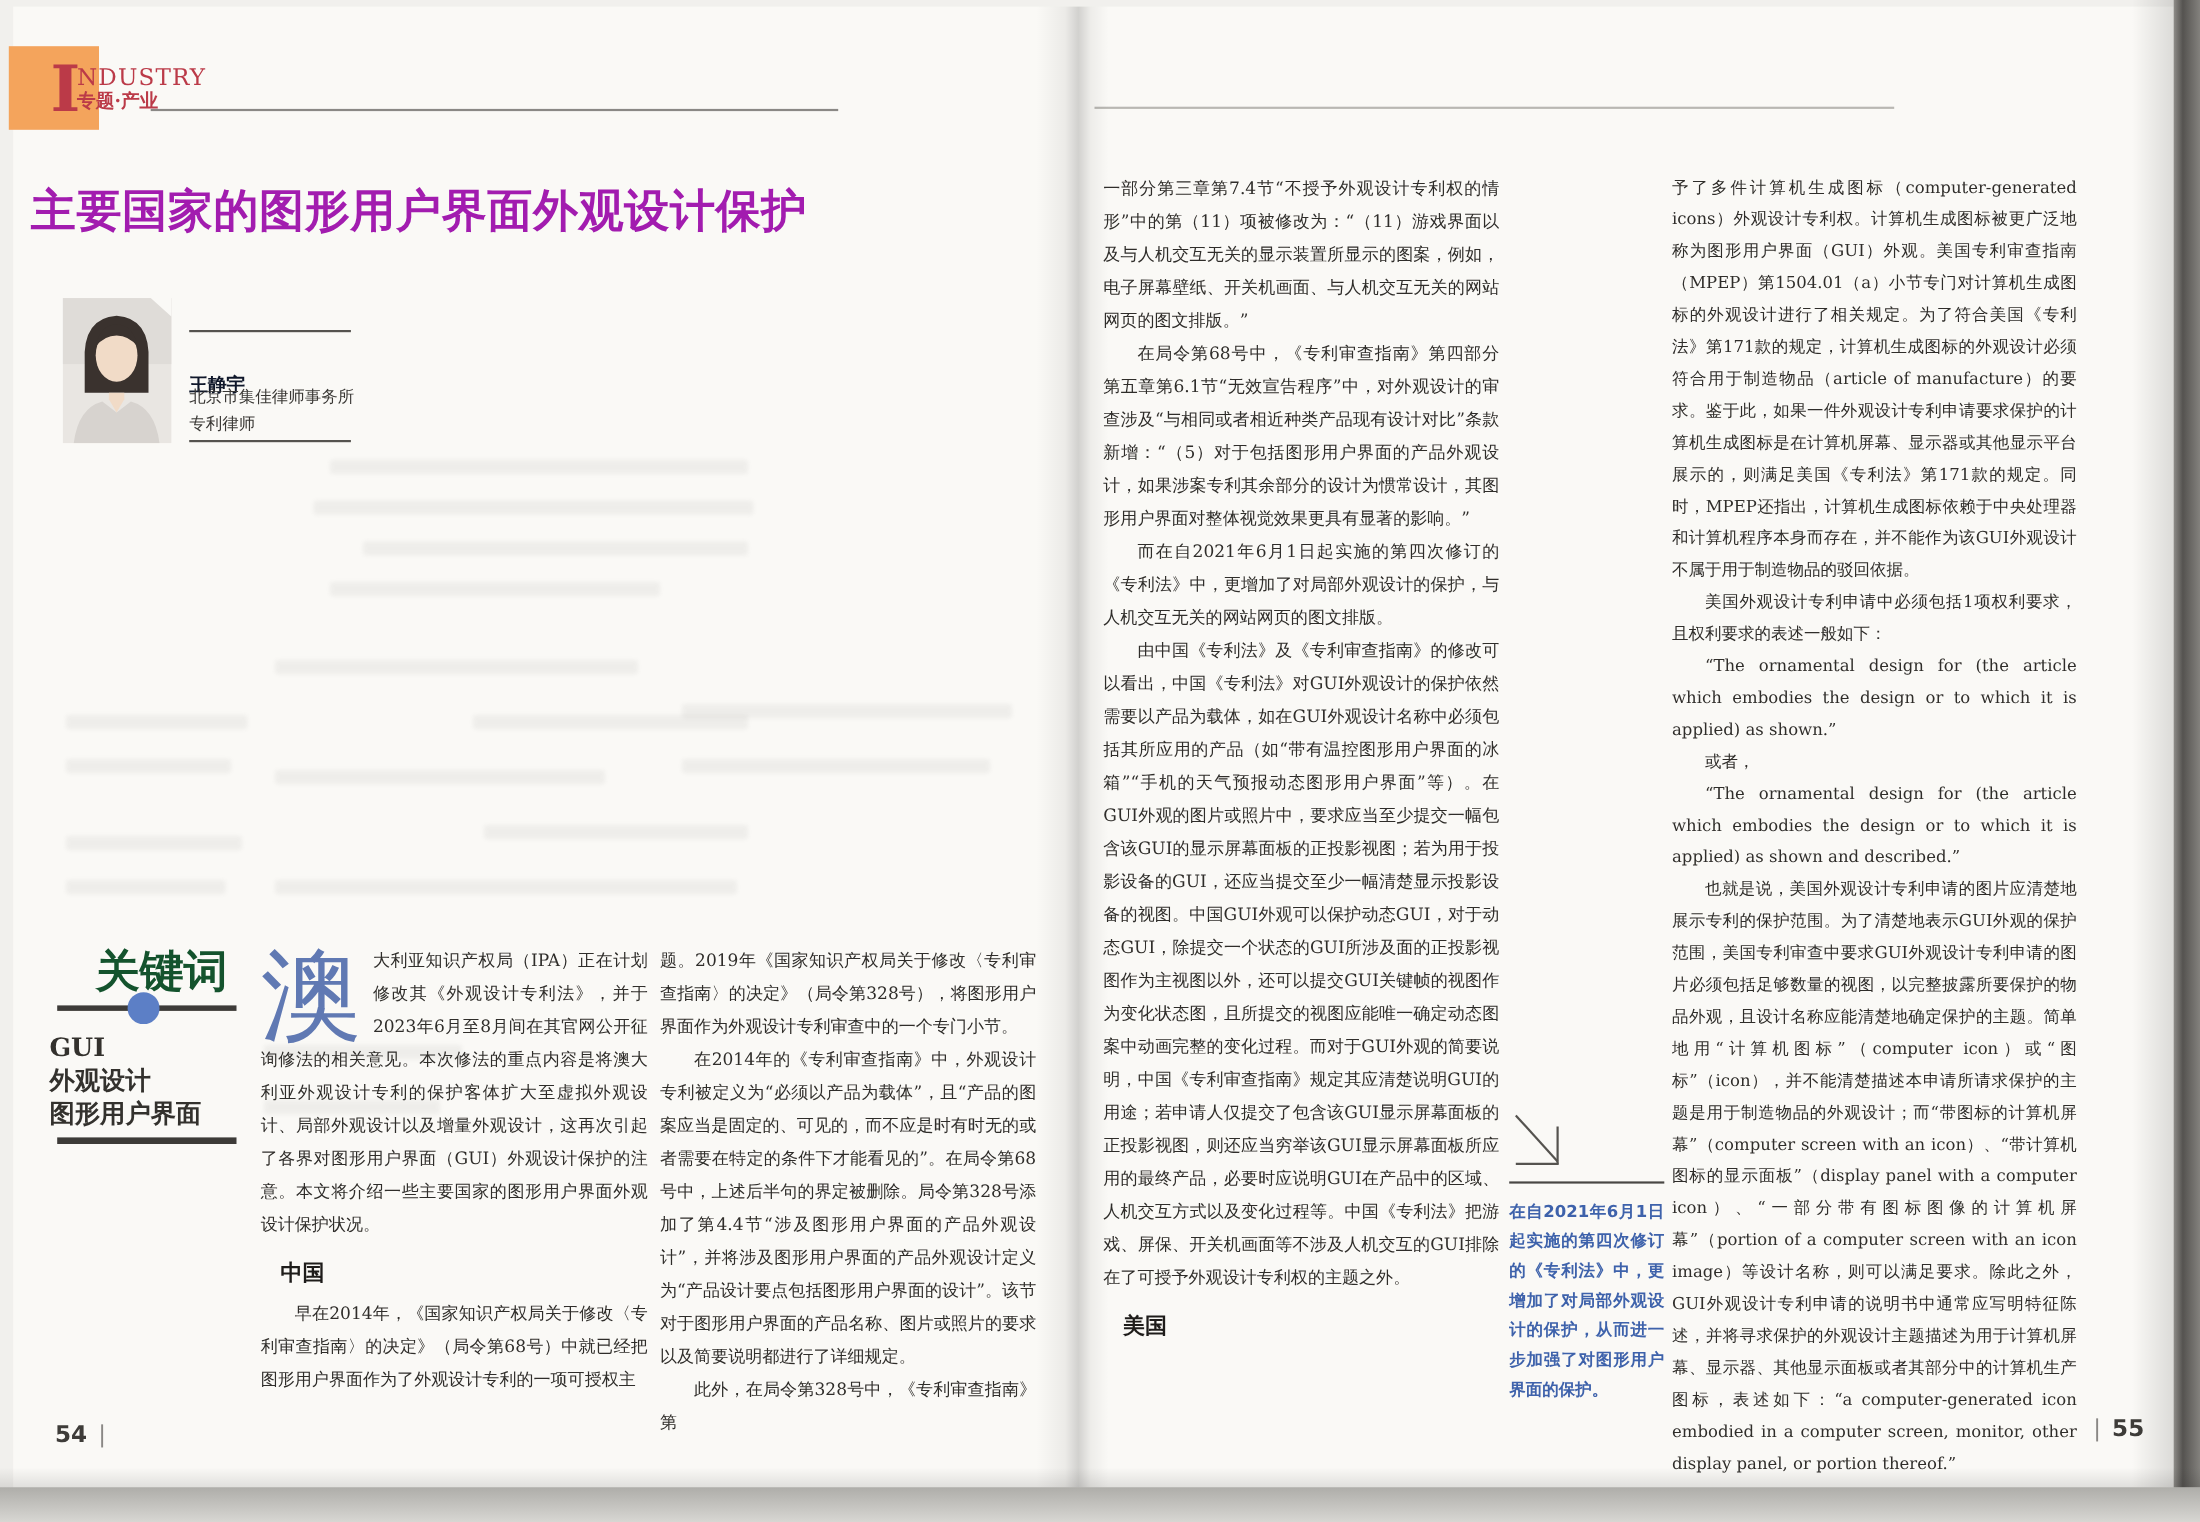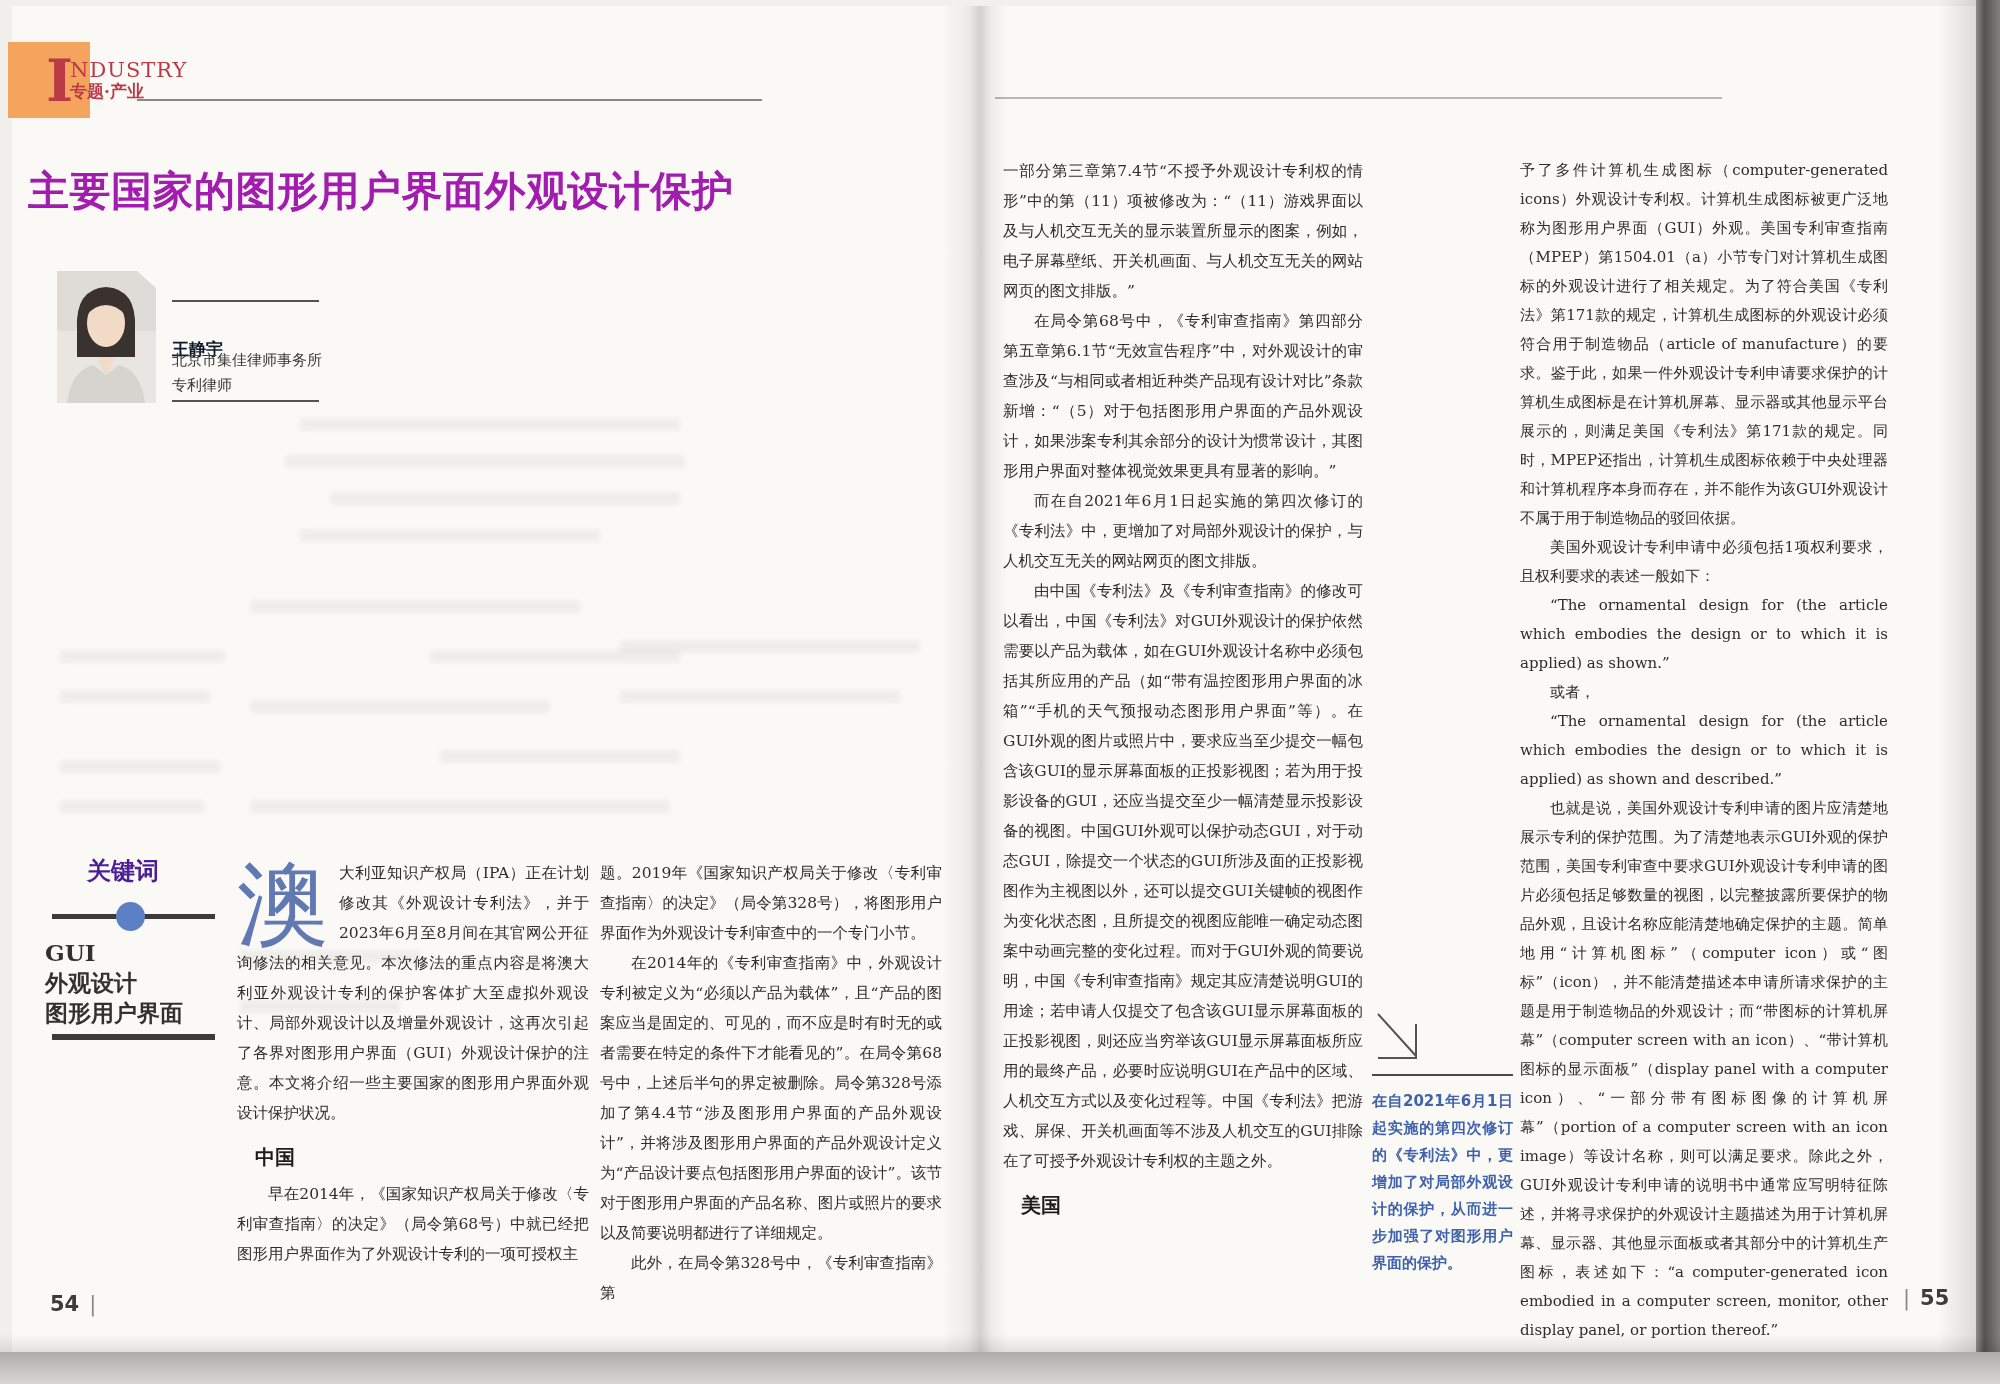--- a/index.html
+++ b/index.html
@@ -34,21 +34,21 @@
 
   
   .title{position:absolute;left:28px;top:164px;width:900px;font-family:"DejaVu Sans","Liberation Sans",sans-serif;
          font-weight:800;font-size:41px;letter-spacing:.5px;color:#a21caf;}
   .photo{position:absolute;left:57px;top:271px;width:99px;height:132px;}
   .author-rule{position:absolute;left:172px;height:2px;width:147px;background:#55534f;}
   .author-name{position:absolute;left:172px;top:310px;font-family:Liberation Serif, serif;font-weight:bold;font-size:17px;color:#0f172a;margin-top:28px;}
   .author-org{position:absolute;left:172px;top:348px;font-size:15px;color:#3a3835;line-height:25px;}
 
   
-  .kw-label{position:absolute;left:87px;top:855px;font-family:"DejaVu Sans","Liberation Sans",sans-serif;font-weight:bold;font-size:24px;color:#4c1d95;}
+  .kw-label{position:absolute;left:87px;top:855px;font-family:"DejaVu Sans","Liberation Sans",sans-serif;font-weight:bold;font-size:40px;color:#14532d;}
   .kw-rule-top{position:absolute;left:52px;top:914px;width:163px;height:5px;background:#3d3b38;}
   .kw-dot{position:absolute;left:116px;top:902px;width:29px;height:29px;border-radius:50%;background:#5c7fc6;}
   .kw-items{position:absolute;left:45px;top:938px;width:178px;text-align:left;font-weight:bold;font-size:23px;color:#33312d;line-height:30px;}
   .kw-rule-bot{position:absolute;left:52px;top:1034px;width:163px;height:6px;background:#3d3b38;}
 
   
   .col{position:absolute;color:#2f2d2a;}
   .para{font-size:15.5px;line-height:30px;text-align:justify;text-indent:2em;margin:0;}
   .para.cont{text-indent:0;}
   .colD .para{font-size:15px;line-height:29px;}

